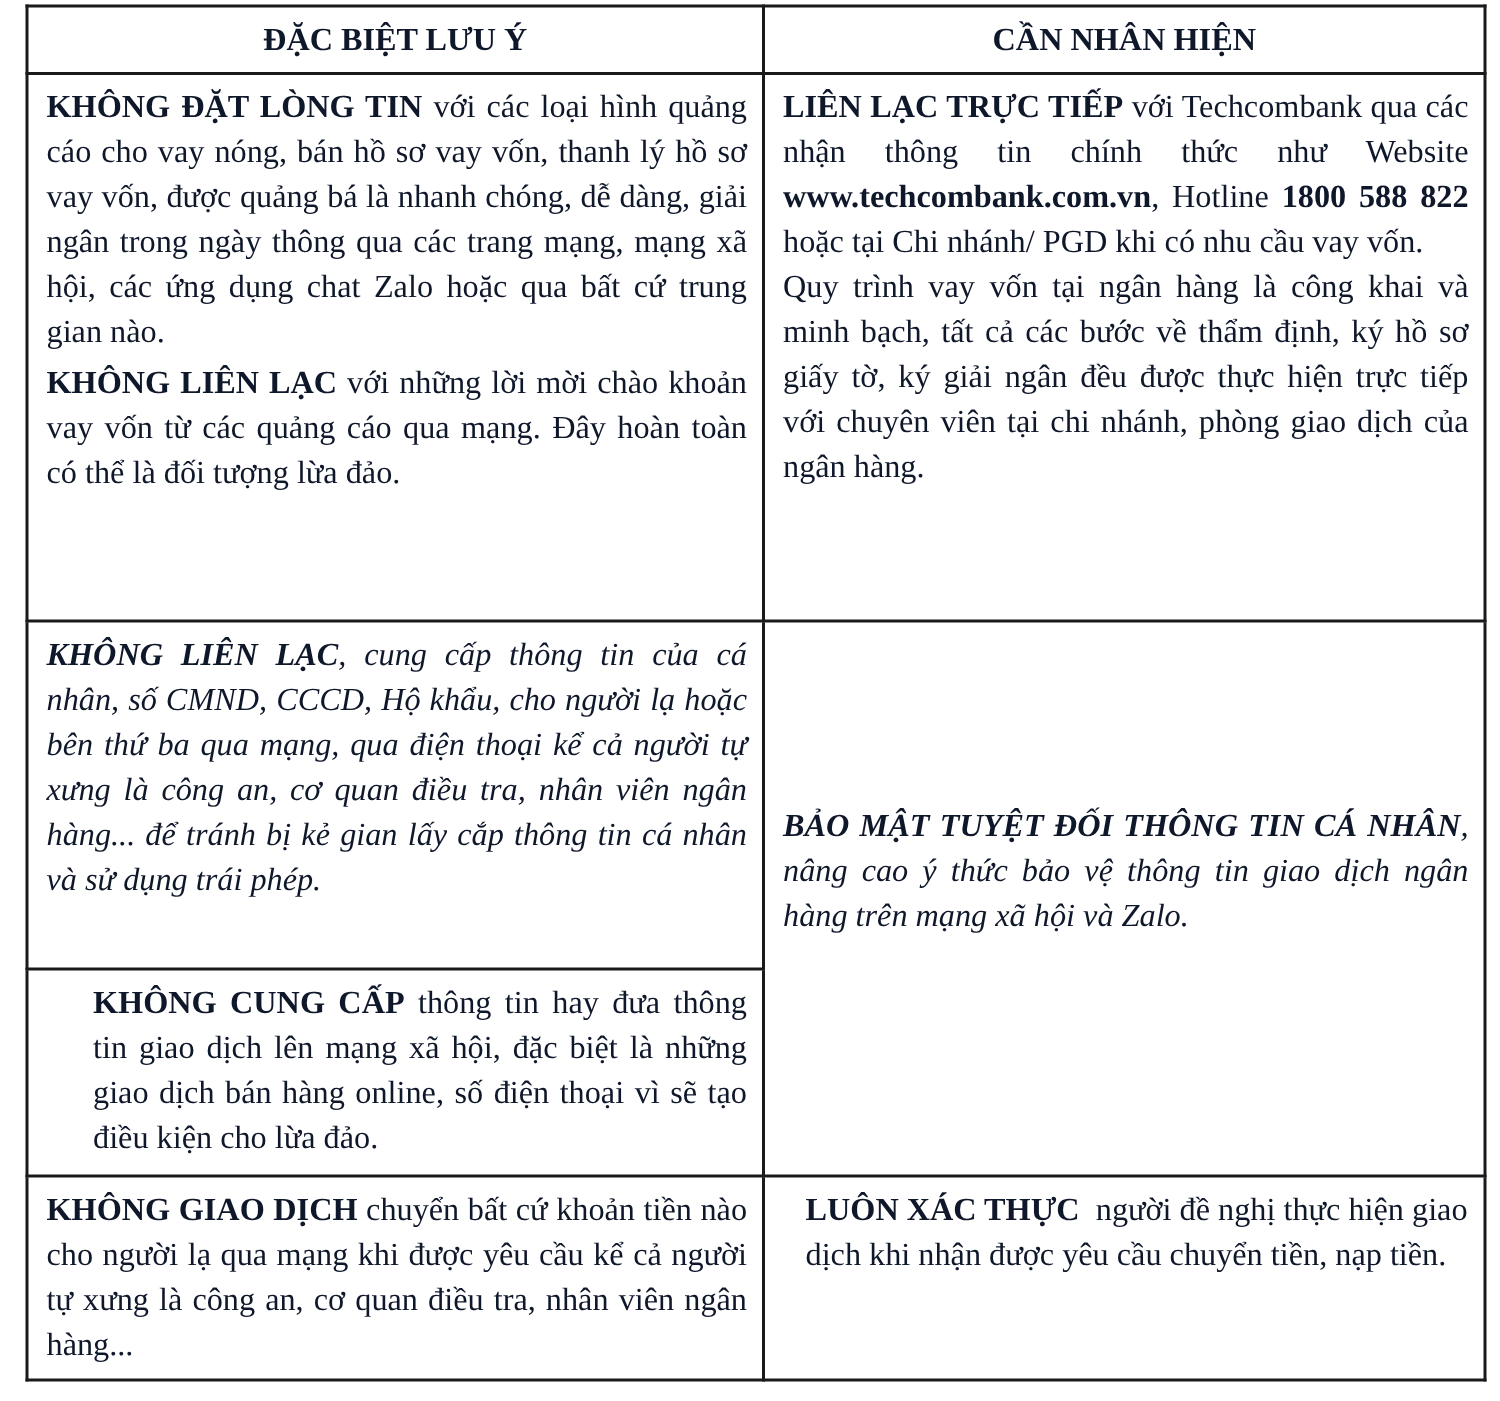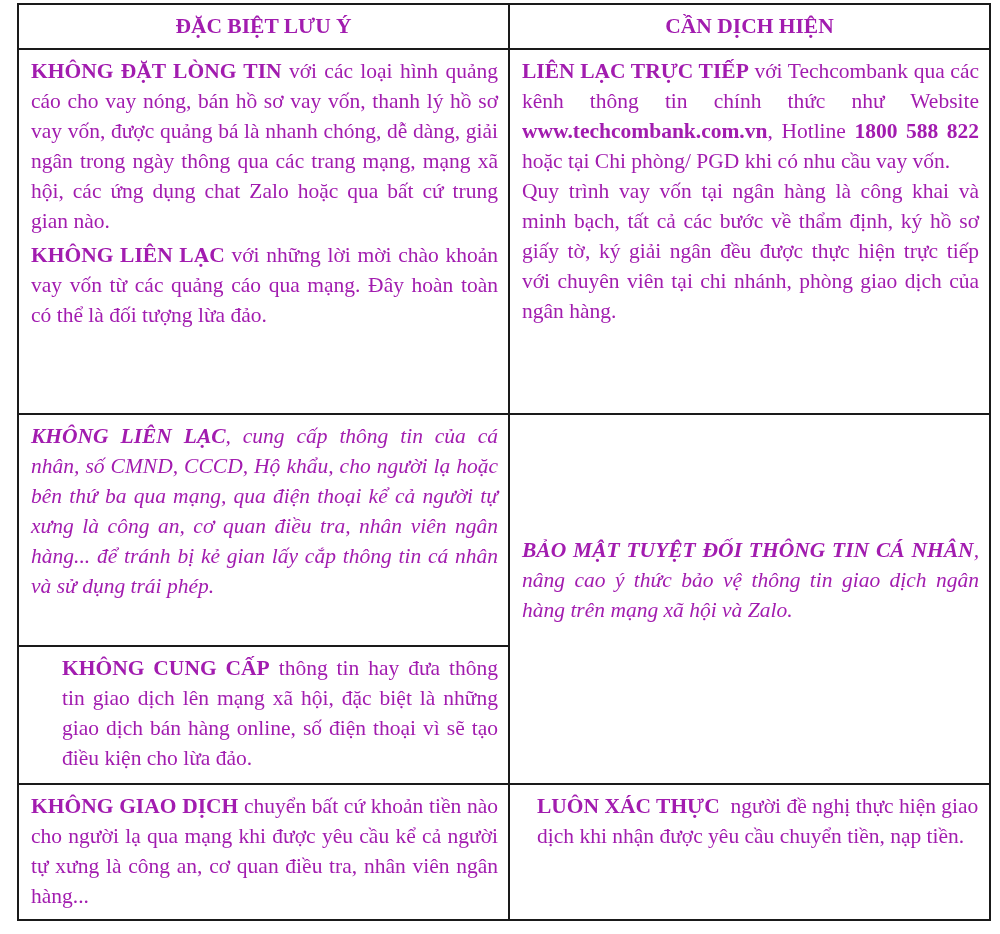--- a/index.html
+++ b/index.html
@@ -14,21 +14,21 @@
       position: absolute;
       left: 17px;
       top: 3px;
       width: 972px;
     }
     table {
       border-collapse: collapse;
       width: 972px;
       table-layout: fixed;
       font-family: "Liberation Serif", "DejaVu Serif", serif;
-      color: #a21caf;
+      color: #0f172a;
       font-size: 21.5px;
       line-height: 30px;
     }
     col.left { width: 491px; }
     col.right { width: 481px; }
     th, td {
       border: 2.5px solid #1a1a1a;
       vertical-align: top;
       padding: 6px 10px 8px 12px;
       text-align: justify;
@@ -55,32 +55,32 @@
 
 <div class="table-wrap">
   <table>
     <colgroup>
       <col class="left">
       <col class="right">
     </colgroup>
     <thead>
       <tr>
         <th>ĐẶC BIỆT LƯU Ý</th>
-        <th>CẦN DỊCH HIỆN</th>
+        <th>CẦN NHÂN HIỆN</th>
       </tr>
     </thead>
     <tbody>
 
       <tr class="row1">
         <td>
           <p><b>KHÔNG ĐẶT LÒNG TIN</b><span> với các loại hình quảng cáo cho vay nóng, bán hồ sơ vay vốn, thanh lý hồ sơ vay vốn, được quảng bá là nhanh chóng, dễ dàng, giải ngân trong ngày thông qua các trang mạng, mạng xã hội, các ứng dụng chat Zalo hoặc qua bất cứ trung gian nào.</span></p>
           <p><b>KHÔNG LIÊN LẠC</b><span> với những lời mời chào khoản vay vốn từ các quảng cáo qua mạng. Đây hoàn toàn có thể là đối tượng lừa đảo.</span></p>
         </td>
         <td>
-          <p><b>LIÊN LẠC TRỰC TIẾP</b><span> với Techcombank qua các kênh thông tin chính thức như Website </span><b>www.techcombank.com.vn</b><span>, Hotline </span><b>1800 588 822</b><span> hoặc tại Chi phòng/ PGD khi có nhu cầu vay vốn.</span></p>
+          <p><b>LIÊN LẠC TRỰC TIẾP</b><span> với Techcombank qua các nhận thông tin chính thức như Website </span><b>www.techcombank.com.vn</b><span>, Hotline </span><b>1800 588 822</b><span> hoặc tại Chi nhánh/ PGD khi có nhu cầu vay vốn.</span></p>
           <p style="margin-top:0"><span>Quy trình vay vốn tại ngân hàng là công khai và minh bạch, tất cả các bước về thẩm định, ký hồ sơ giấy tờ, ký giải ngân đều được thực hiện trực tiếp với chuyên viên tại chi nhánh, phòng giao dịch của ngân hàng.</span></p>
         </td>
       </tr>
 
       <tr class="row2a">
         <td>
           <p><b>KHÔNG LIÊN LẠC</b><span>, cung cấp thông tin của cá nhân, số CMND, CCCD, Hộ khẩu, cho người lạ hoặc bên thứ ba qua mạng, qua điện thoại kể cả người tự xưng là công an, cơ quan điều tra, nhân viên ngân hàng... để tránh bị kẻ gian lấy cắp thông tin cá nhân và sử dụng trái phép.</span></p>
         </td>
         <td rowspan="2" class="middle">
           <p style="margin-top:-36px"><b>BẢO MẬT TUYỆT ĐỐI THÔNG TIN CÁ NHÂN</b><span>, nâng cao ý thức bảo vệ thông tin giao dịch ngân hàng trên mạng xã hội và Zalo.</span></p>

